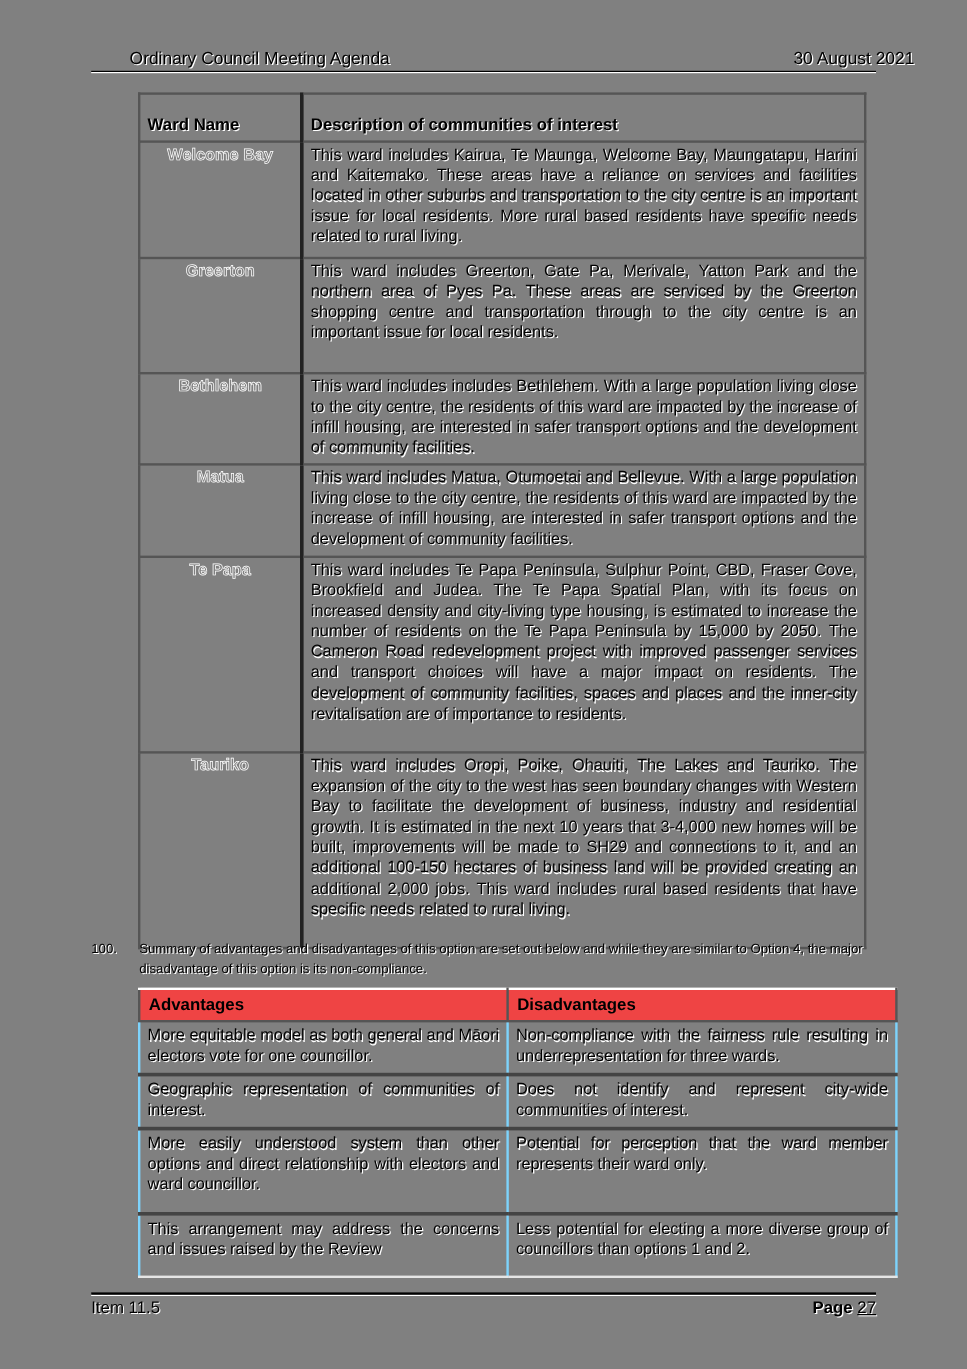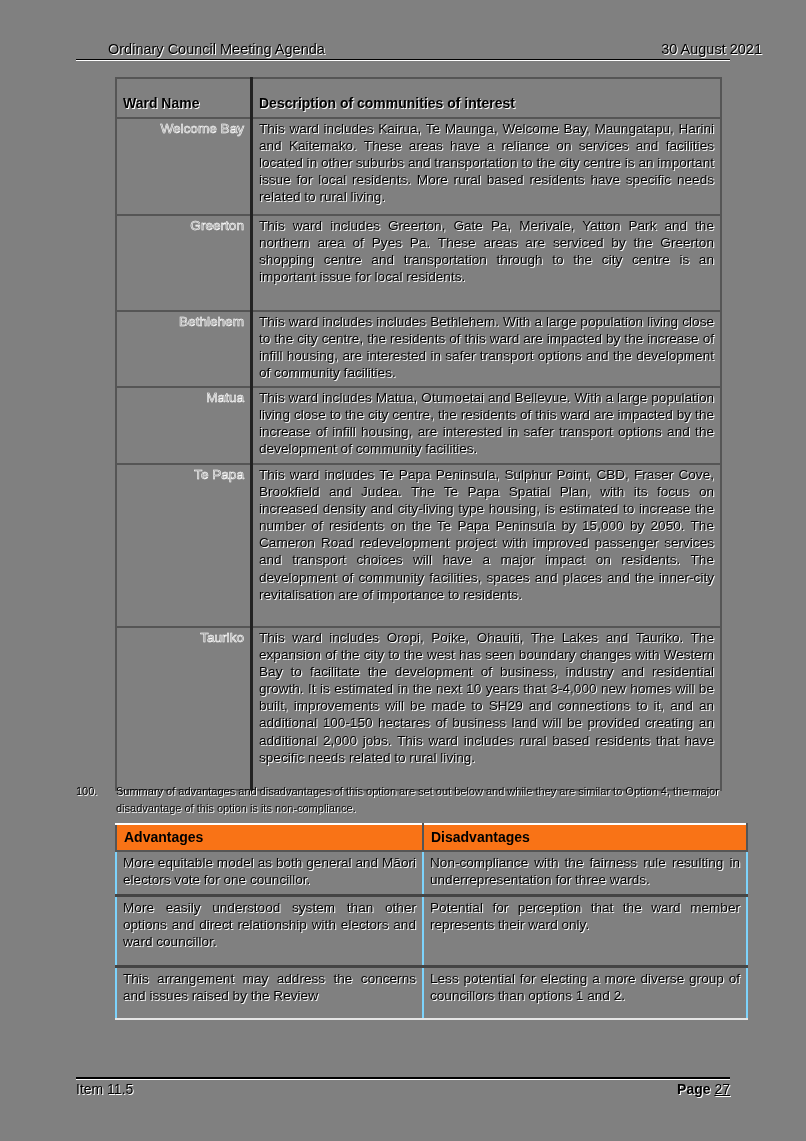--- a/index.html
+++ b/index.html
@@ -61,21 +61,22 @@
       font-weight: bold;
       font-size: 14px;
       height: 20px;
       padding-top: 16px;
       padding-bottom: 2px;
     }
     .ward-table td.name {
       width: 121px;
       color: #808080;
       text-shadow: 0 0 0 #fff, 1px 1px 0 #fff, -0.5px -0.5px 0 #444;
-      text-align: right;
+      text-align: center;
+      font-weight: bold;
     }
     .ward-table td.name span {
       color: #808080;
       -webkit-text-stroke: 0.6px #fff;
       text-shadow: none;
     }
     .ward-table .col-sep {
       border-left: 3px solid #222;
     }
 
@@ -101,21 +102,21 @@
     .adv-table {
       position: absolute;
       left: 115px;
       top: 823px;
       width: 633px;
       border-collapse: collapse;
       font-size: 13.6px;
       line-height: 17.1px;
     }
     .adv-table th {
-      background: #f97316;
+      background: #ef4444;
       text-align: left;
       font-weight: bold;
       font-size: 14px;
       height: 21px;
       padding: 2px 7px 2px 7px;
       border: 2px solid #555;
       border-top: 2px solid #fff;
     }
     .adv-table td {
       border: 2px solid #7dd3fc;
@@ -206,20 +207,24 @@
     <tr>
       <th>Advantages</th>
       <th>Disadvantages</th>
     </tr>
   </thead>
   <tbody class="txt">
     <tr class="r1">
       <td class="adv">More equitable model as both general and Māori electors vote for one councillor.</td>
       <td>Non-compliance with the fairness rule resulting in underrepresentation for three wards.</td>
     </tr>
+    <tr class="r2 rowsep">
+      <td class="adv">Geographic representation of communities of interest.</td>
+      <td>Does not identify and represent city-wide communities of interest.</td>
+    </tr>
     <tr class="r3 rowsep">
       <td class="adv">More easily understood system than other options and direct relationship with electors and ward councillor.</td>
       <td>Potential for perception that the ward member represents their ward only.</td>
     </tr>
     <tr class="r4 rowsep">
       <td class="adv">This arrangement may address the concerns and issues raised by the Review</td>
       <td>Less potential for electing a more diverse group of councillors than options 1 and 2.</td>
     </tr>
   </tbody>
 </table>

